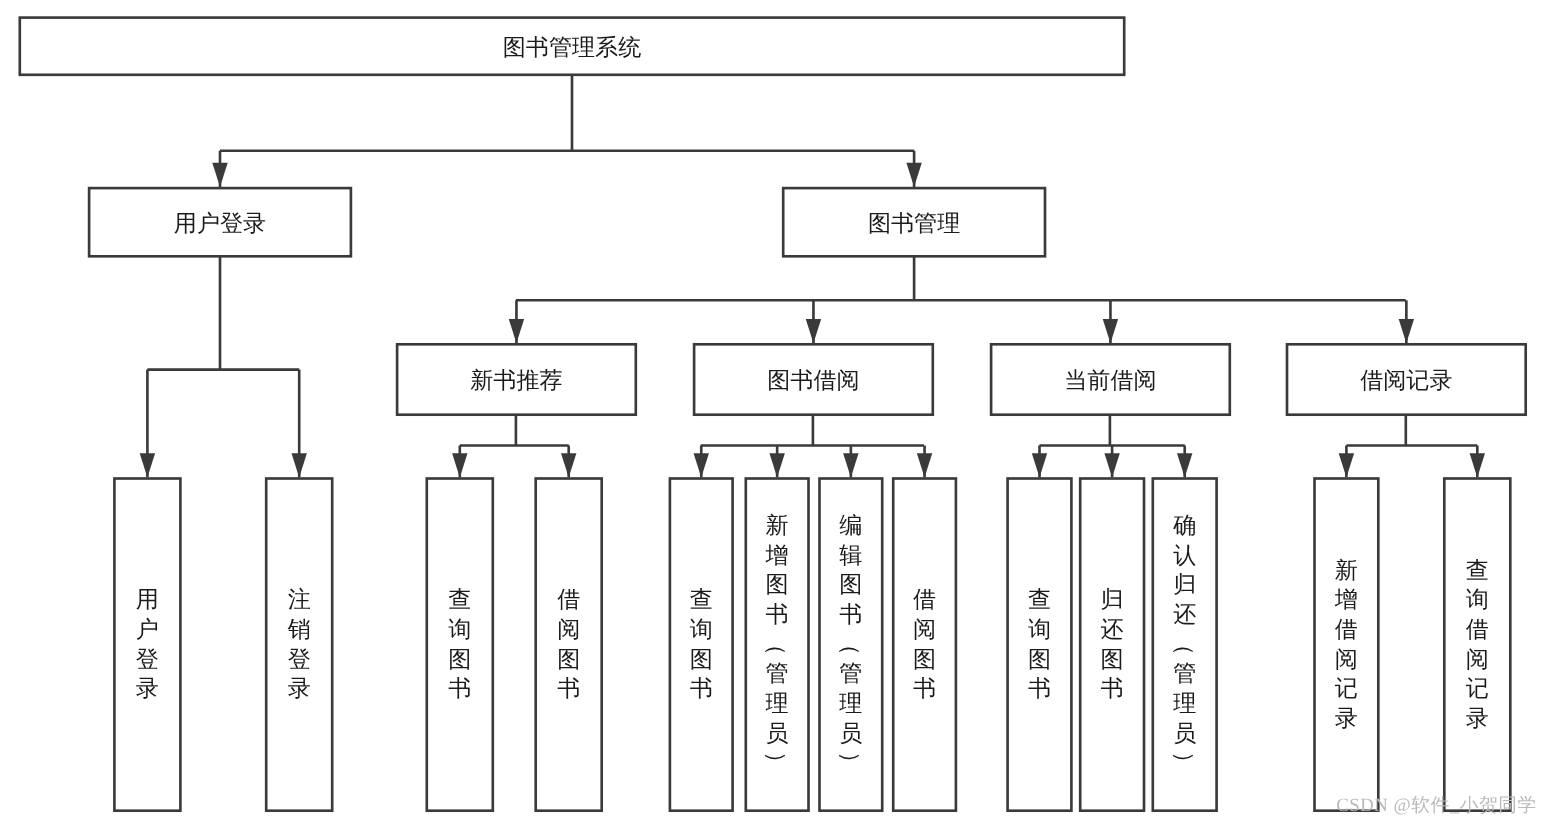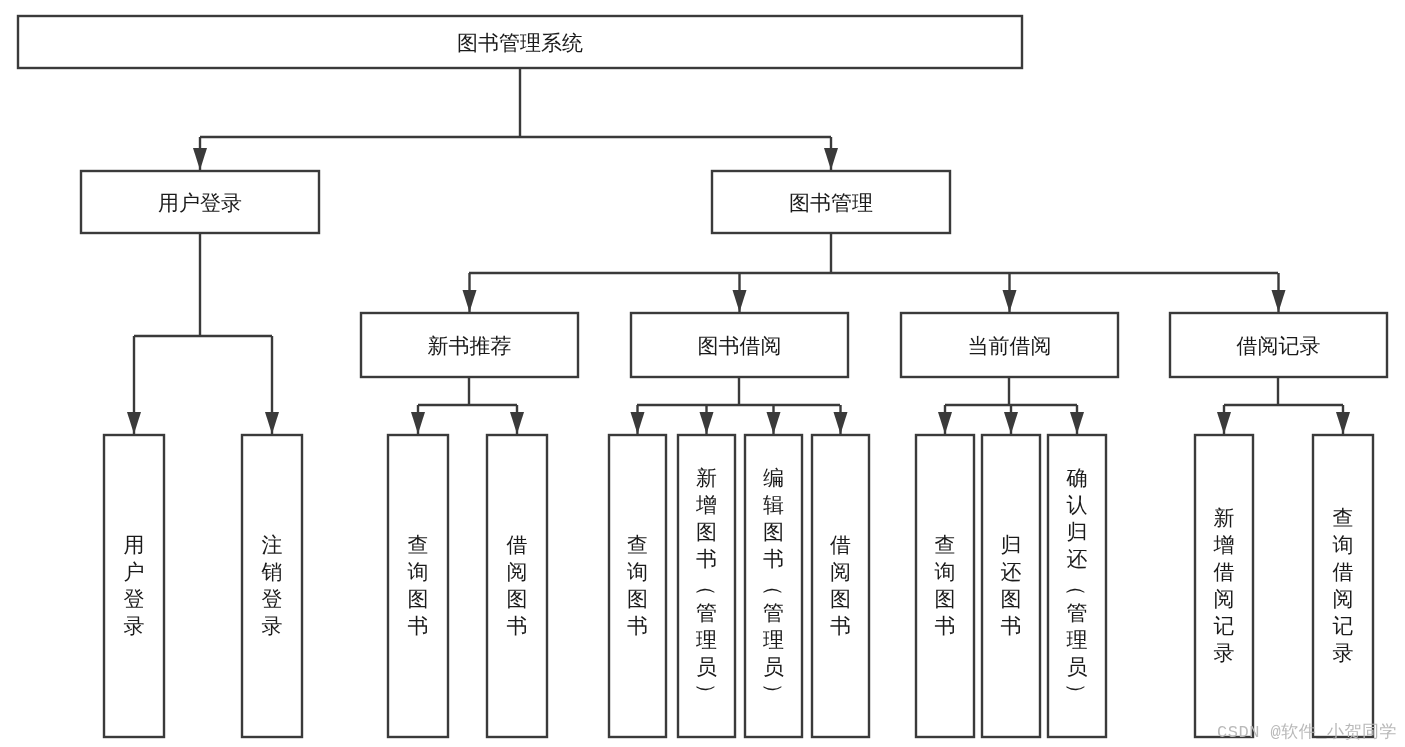--- a/index.html
+++ b/index.html
@@ -49,21 +49,21 @@
   .node-label-v {
     font-family: "DejaVu Sans", "Liberation Sans", sans-serif;
     font-size: 21px;
     fill: #1b1b1b;
     text-anchor: middle;
   }
   .watermark {
     position: absolute;
     right: 8px;
     bottom: 4px;
-    font-family: Liberation Mono, monospace;
+    font-family: Liberation Serif, serif;
     font-size: 17px;
     color: #b9b9b9;
     letter-spacing: 0.5px;
     white-space: nowrap;
     user-select: none;
     text-align: right;
   }
 </style>
 </head>
 <body>

